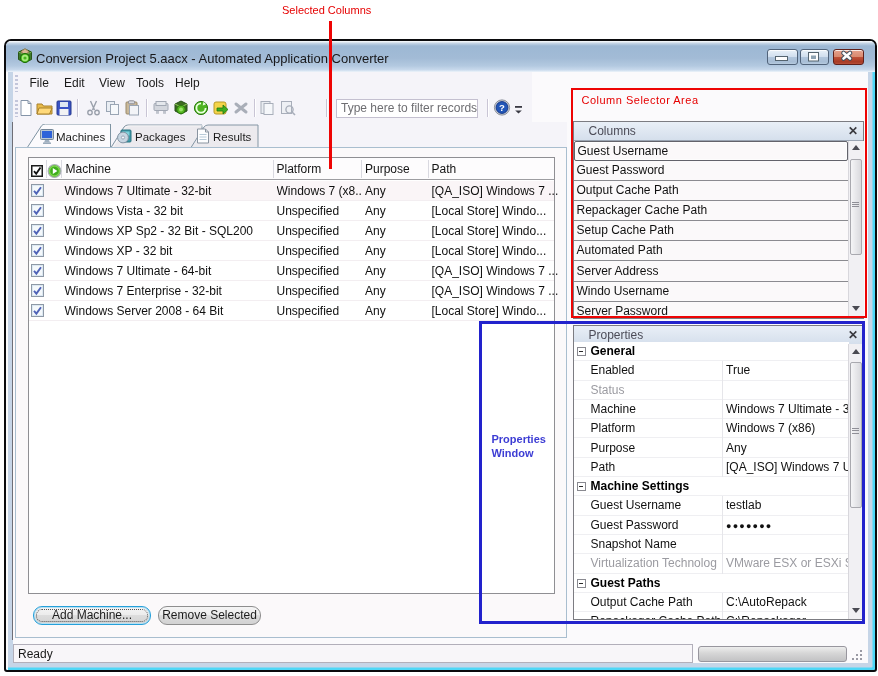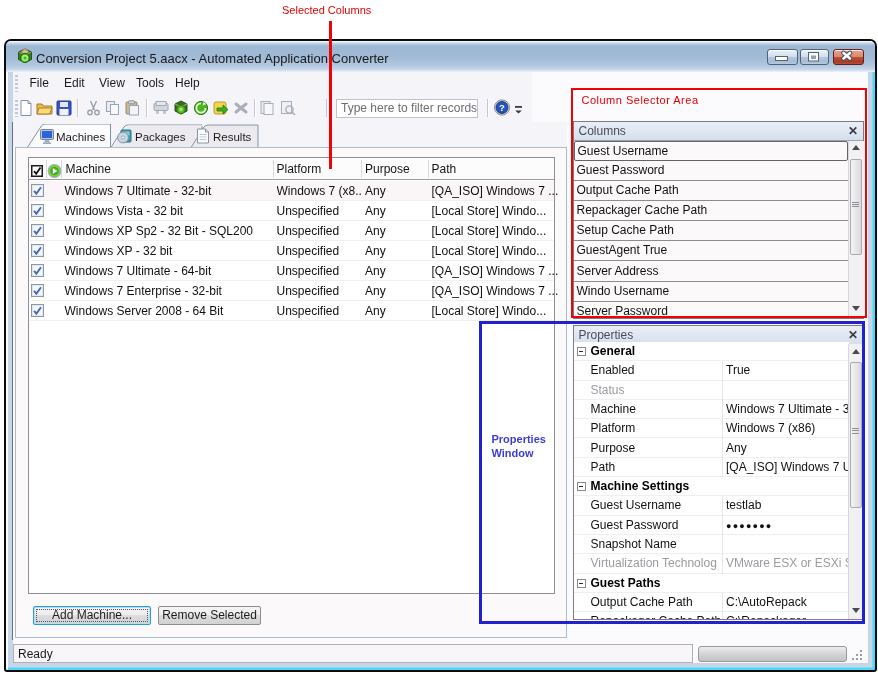--- a/index.html
+++ b/index.html
@@ -22,29 +22,29 @@
 #filter{left:336px;top:99px;width:142px;height:19px;border:1px solid #c4c0d0;background:#fff;font-size:12px;color:#6e6e72;line-height:17px;padding-left:4px;white-space:nowrap}
 
 #tabpage{left:14.5px;top:146.5px;width:552.5px;height:491.5px;border:1px solid #a9becf;background:#fbf9fa}
 #list{left:27.5px;top:157px;width:527px;height:436.5px;border:1px solid #8f8f93;background:#fff}
 #lhead{left:28.5px;top:158px;width:525px;height:22px;background:#fdfcfd;border-bottom:1px solid #9d9da1}
 .hsep{top:160px;width:1px;height:18px;background:#d9d9e0}
 .hdrtxt{top:162px;font-size:12px;color:#141414;white-space:nowrap}
 .row{left:28.5px;width:525px;height:20px;border-bottom:1px solid #f3eef1;background:#fff}
 .rowtxt{font-size:12px;color:#101010;white-space:nowrap;top:3px}
 
-.btn{top:606px;height:19px;border:1px solid #8e8e8e;border-radius:2px;background:linear-gradient(#f5f5f5 0%,#ebebeb 50%,#dddddd 50%,#d2d2d2 100%);font-size:12px;color:#1c1c1c;text-align:center;line-height:17px}
+.btn{top:606px;height:19px;border:1px solid #8e8e8e;border-radius:9px;background:linear-gradient(#f5f5f5 0%,#ebebeb 50%,#dddddd 50%,#d2d2d2 100%);font-size:12px;color:#1c1c1c;text-align:center;line-height:17px}
 #addbtn{left:33px;width:118px;border:1px solid #26a0da;box-shadow:0 0 0 1px #b6e0f2 inset;outline:1px dotted #555;outline-offset:-4px}
 #rembtn{left:158px;width:103px}
 
 #sbar{left:13px;top:643.5px;width:679.5px;height:19px;border:1px solid #b2afba;background:#f8f6f9;font-size:12px;color:#1a1a1a;line-height:18px;padding-left:4px}
 #schunk{left:698px;top:645.5px;width:149px;height:16px;border:1px solid #98969e;border-radius:3px;background:linear-gradient(#ededed 0%,#d6d6d6 45%,#c2c2c4 100%)}
 
 .panel{border:1px solid #7c7c82;background:#fff}
-.phead{left:0;top:0;right:0;height:19px;background:linear-gradient(#e9eff7 0%,#d5dfec 100%);border-bottom:1px solid #9aa4b2;font-size:12px;color:#4c4c58;line-height:18px;padding-left:5px}
+.phead{left:0;top:0;right:0;height:19px;background:linear-gradient(#e9eff7 0%,#d5dfec 100%);border-bottom:1px solid #9aa4b2;font-size:12px;color:#4c4c58;line-height:18px;padding-left:15px}
 .crow{left:573.5px;width:274.5px;height:20.1px;border-bottom:1px solid #8b8b90;font-size:12px;color:#111;line-height:19px;padding-left:3px;white-space:nowrap;overflow:hidden}
 
 .sbtrack{background:#f1f0f3;border-left:1px solid #d8d7dc}
 .sbthumb{background:linear-gradient(90deg,#f5f5f7 0%,#d9d9dd 100%);border:1px solid #a9a9af;border-radius:2px}
 .arr{width:0;height:0;border-left:4px solid transparent;border-right:4px solid transparent}
 .arrup{border-bottom:5px solid #4a4a52}
 .arrdn{border-top:5px solid #4a4a52}
 
 .prow{left:573.5px;width:275px;height:19.3px;background:#fff;border-bottom:1px solid #efeff2;font-size:12px;white-space:nowrap;overflow:hidden}
 .pname{position:absolute;left:17px;top:2px;color:#111}
@@ -324,21 +324,21 @@
  <div class="a phead" style="width:289.5px">Columns</div>
  <div class="a" style="right:5px;top:2px;font-size:12px;color:#3a3a40;font-weight:bold">✕</div>
 </div>
 <div class="a" style="left:573.5px;top:140.5px;width:274.5px;height:176.5px;background:#fbf9fa"></div>
 <div id="colrows">
  <div class="a crow" style="top:141px;height:20px;border:1px solid #63636b;border-radius:2px;box-shadow:inset 0 0 0 1px #fdfdfd">Guest Username</div>
  <div class="a crow" style="top:161px">Guest Password</div>
  <div class="a crow" style="top:181.1px">Output Cache Path</div>
  <div class="a crow" style="top:201.2px">Repackager Cache Path</div>
  <div class="a crow" style="top:221.3px">Setup Cache Path</div>
- <div class="a crow" style="top:241.4px">GuestAgent True</div>
+ <div class="a crow" style="top:241.4px">Automated Path</div>
  <div class="a crow" style="top:261.5px">Server Address</div>
  <div class="a crow" style="top:281.6px">Windo Username</div>
  <div class="a crow" style="top:301.7px;border-bottom:none;height:15px">Server Password</div>
 </div>
 
 <div class="a sbtrack" style="left:848px;top:140.5px;width:15.5px;height:177px"></div>
 <div class="a arr arrup" style="left:851.5px;top:145px"></div>
 <div class="a arr arrdn" style="left:851.5px;top:306px"></div>
 <div class="a sbthumb" style="left:849.5px;top:158.5px;width:12.5px;height:96px"></div>
 <div class="a" style="left:852px;top:202px;width:7px;height:5px;background:repeating-linear-gradient(180deg,#8f8f97 0 1px,rgba(0,0,0,0) 1px 2px)"></div>

